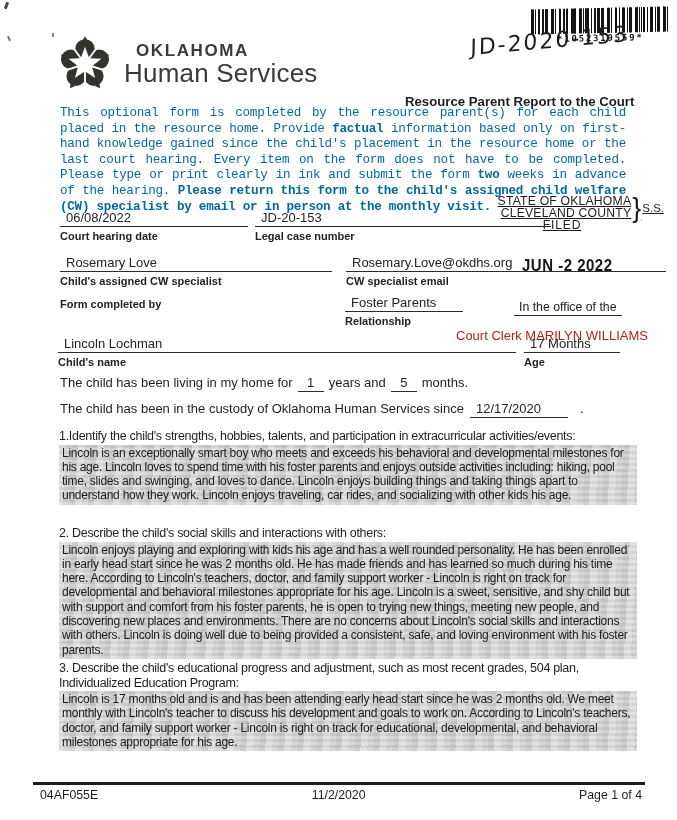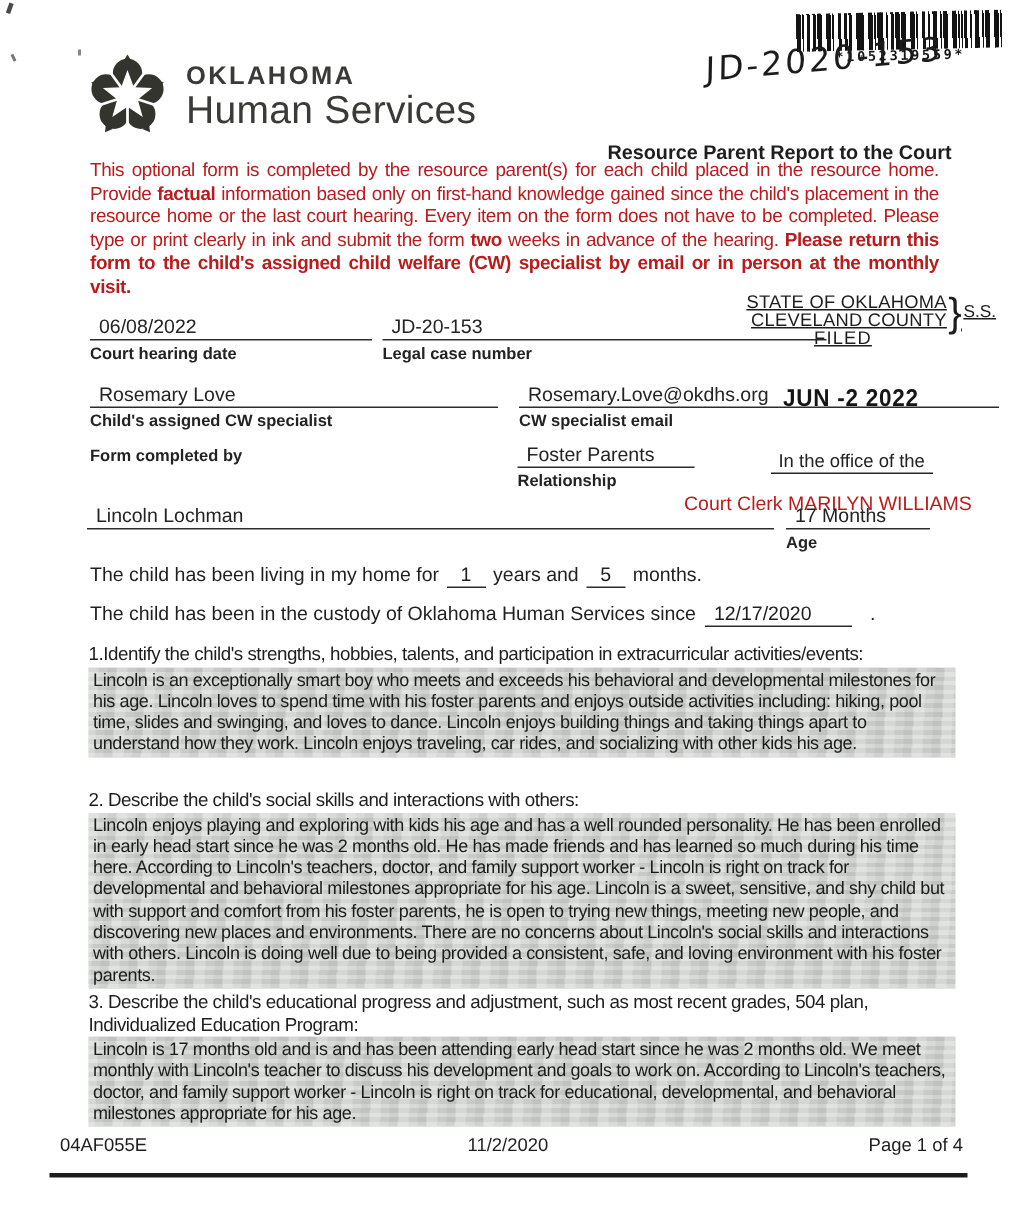--- a/index.html
+++ b/index.html
@@ -9,40 +9,40 @@
   .abs{position:absolute;}
 
   
   .art1{left:5px;top:2px;width:3px;height:7px;background:#4a4a4a;transform:rotate(20deg);}
   .art2{left:8px;top:36px;width:2px;height:5px;background:#777;transform:rotate(-25deg);}
   .art3{left:52px;top:33px;width:2px;height:4px;background:#888;}
 
   
   .logo{left:56px;top:34px;display:flex;align-items:center;gap:10px;}
   .logo svg{width:58px;height:60px;display:block;}
-  .logo-line1{font-size:17px;font-weight:bold;letter-spacing:1.6px;color:#3a3a37;line-height:17px;}
+  .logo-line1{font-size:17px;font-weight:bold;letter-spacing:1.6px;color:#3a3a37;line-height:17px;margin-left:12px;}
   .logo-line2{font-size:26px;color:#3a3a37;line-height:26px;letter-spacing:0.2px;margin-top:1px;}
 
   
   .barcode{left:531px;top:8px;width:138px;transform:rotate(-1.2deg);}
   .bars{height:25px;background-color:#fff;background-image:
       repeating-linear-gradient(90deg,#131313 0 1px,transparent 1px 4px),
       repeating-linear-gradient(90deg,#131313 0 2px,transparent 2px 7px),
       repeating-linear-gradient(90deg,#131313 0 1px,transparent 1px 11px),
       repeating-linear-gradient(90deg,transparent 0 2px,#131313 2px 3px,transparent 3px 13px);}
   .barcode-num{font-family:"DejaVu Sans Mono",monospace;font-size:9px;font-weight:bold;
       letter-spacing:1.8px;text-align:center;color:#161616;margin-top:0px;}
 
   .handwritten{left:470px;top:28px;font-family:"DejaVu Sans",sans-serif;font-size:22px;
       color:#1b1b1b;transform:rotate(-5deg) skewX(-6deg);letter-spacing:2px;white-space:nowrap;}
   .doc-title{left:405px;top:57px;font-size:13.2px;font-weight:bold;white-space:nowrap;color:#1e1e1e;margin-top:37px;}
 
   
   .intro{left:60px;top:106px;width:566px;font-size:12.6px;line-height:15.6px;
-      letter-spacing:-0.25px;text-align:justify;color:#b91c1c;}
+      letter-spacing:-0.25px;text-align:justify;color:#0369a1;font-family:Liberation Mono, monospace;}
 
   
   .field .fval{min-height:15px;padding:0 0 1px 6px;border-bottom:1.6px solid #2c2c2c;
       font-size:13px;line-height:15px;white-space:nowrap;}
   .field .flabel{font-size:11px;line-height:14px;padding-top:2px;white-space:nowrap;font-weight:bold;}
 
   
   .stamp1{left:459px;top:196px;width:205px;color:#1d1d1d;text-decoration:underline;}
   .stamp1-top{display:flex;align-items:center;justify-content:flex-end;}
   .stamp1-lines{text-align:right;font-size:12.2px;line-height:11.5px;letter-spacing:0.2px;}
@@ -69,21 +69,21 @@
   .qlabel.nowrap{white-space:nowrap;}
   .qanswer{font-size:12px;line-height:14.3px;letter-spacing:-0.25px;color:#1b1b1b;
       background-color:#d2d5d1;
       background-image:
         repeating-linear-gradient(93deg, rgba(255,255,255,0.25) 0 7px, rgba(0,0,0,0) 7px 13px, rgba(0,0,0,0.04) 13px 19px),
         repeating-linear-gradient(0deg, rgba(255,255,255,0.12) 0 3px, rgba(0,0,0,0.05) 3px 6px);
       padding:1px 3px 2px 3px;margin-top:1px;}
 
   
   .footer-line{left:33px;top:782px;width:612px;height:3px;background:#1c1c1c;}
-  .footer-row{left:40px;top:756px;width:602px;display:flex;justify-content:space-between;
+  .footer-row{left:40px;top:788px;width:602px;display:flex;justify-content:space-between;
       font-size:12.3px;color:#1e1e1e;}
 </style>
 </head>
 <body>
 
 <div class="page">
 
   <div class="abs art1"></div>
   <div class="abs art2"></div>
   <div class="abs art3"></div>
@@ -169,20 +169,21 @@
   <div class="abs field" style="left:60px;top:295px;width:275px">
     <div class="flabel">Form completed by</div>
   </div>
   <div class="abs field" style="left:345px;top:295px;width:118px">
     <div class="fval">Foster Parents</div>
     <div class="flabel">Relationship</div>
   </div>
 
   <div class="abs field" style="left:58px;top:336px;width:458px">
     <div class="fval">Lincoln Lochman</div>
+    <div class="flabel">Child's name</div>
   </div>
   <div class="abs field" style="left:524px;top:336px;width:96px">
     <div class="fval">17 Months</div>
     <div class="flabel">Age</div>
   </div>
 
   <div class="abs stmt" style="left:60px;top:375px">
     <span>The child has been living in my home for</span><span class="blank">1</span><span>years and</span><span class="blank">5</span><span>months.</span>
   </div>
   <div class="abs stmt" style="left:60px;top:401px">

